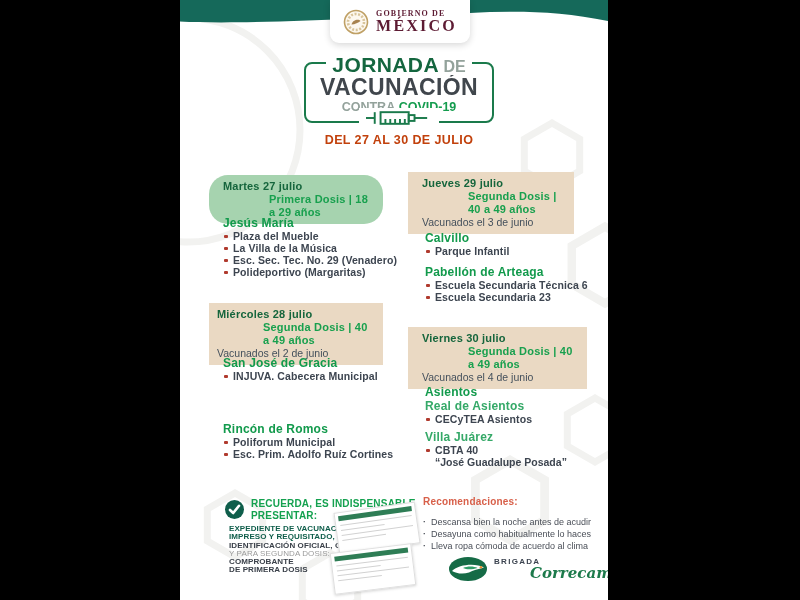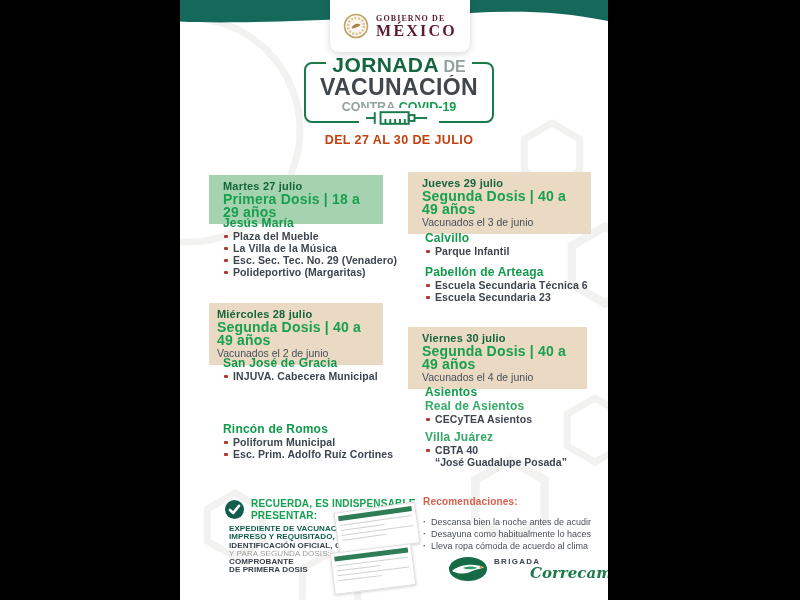--- a/index.html
+++ b/index.html
@@ -2,21 +2,21 @@
 <html><head>
 <meta charset="utf-8">
 <style>
   html,body{margin:0;padding:0;}
   body{width:800px;height:600px;background:#000;overflow:hidden;
        font-family:"Liberation Sans","DejaVu Sans",sans-serif;}
   .poster{position:absolute;left:180px;top:0;width:428px;height:600px;background:#fff;overflow:hidden;}
   .bgpat{position:absolute;left:0;top:0;z-index:0;}
   .band{position:absolute;left:0;top:0;z-index:2;}
   
-  .logo-card{position:absolute;left:150px;top:0;width:140px;height:52px;background:#fff;
+  .logo-card{position:absolute;left:150px;top:0;width:140px;height:43px;background:#fff;
              border-radius:0 0 9px 9px;box-shadow:0 2px 7px rgba(0,0,0,.16);
              display:flex;align-items:center;justify-content:center;gap:7px;z-index:5;}
   .gob-txt{display:flex;flex-direction:column;justify-content:center;}
   .gob1{font-family:"Liberation Serif","DejaVu Serif",serif;font-size:8px;font-weight:700;
         letter-spacing:1.1px;color:#5d1b33;line-height:9px;}
   .gob2{font-family:"Liberation Serif","DejaVu Serif",serif;font-size:16px;font-weight:700;
         letter-spacing:2.2px;color:#5d1b33;line-height:16px;}
   
   .title-box{position:absolute;left:124px;top:62px;width:186px;height:57px;
              border:2px solid #1a7a4b;border-radius:8px;z-index:3;}
@@ -29,24 +29,24 @@
   .tb-sub{text-align:center;font-size:12.5px;margin-top:1px;white-space:nowrap;}
   .sub-pre{color:#93a29b;font-weight:600;}
   .sub-covid{color:#149c4e;font-weight:800;}
   .tb-syr{position:absolute;bottom:-11px;left:0;right:0;text-align:center;}
   .tb-syr .in{background:#fff;padding:0 7px;display:inline-block;line-height:0;}
   .date-line{position:absolute;top:133px;left:8px;width:422px;text-align:center;z-index:3;
              font-size:12.5px;font-weight:700;color:#c2410c;letter-spacing:.4px;}
   .date-line b{font-weight:800;}
   
   .banner{position:absolute;box-sizing:border-box;padding:5px 14px;z-index:3;}
-  .banner.green{background:#a6d3af;}
+  .banner.green{background:#a6d3af;border-radius:19px;}
   .banner.tan{background:#ead9c3;}
   .b1{font-size:11px;font-weight:800;color:#15653c;line-height:13px;letter-spacing:.2px;}
-  .b2{font-size:14px;font-weight:800;color:#18a04e;line-height:13px;letter-spacing:.2px;}
+  .b2{font-size:11px;font-weight:800;color:#18a04e;line-height:13px;letter-spacing:.2px;margin-left:46px;}
   .b3{font-size:10.5px;font-weight:500;color:#44505c;line-height:13px;}
   .group{position:absolute;z-index:3;}
   .g-name{font-size:12px;font-weight:800;color:#129a4c;line-height:14px;letter-spacing:.2px;}
   .g-sub{font-size:12px;font-weight:800;color:#35a968;line-height:14px;letter-spacing:.2px;}
   .g-item{font-size:10.5px;font-weight:700;color:#3d4550;line-height:12px;position:relative;
           padding-left:10px;letter-spacing:.1px;}
   .g-item::before{content:"";position:absolute;left:1px;top:4.5px;width:3.5px;height:3.5px;
                   background:#b03a2e;border-radius:1px;}
   .g-note{font-size:10.5px;font-weight:700;color:#3d4550;line-height:12px;padding-left:10px;}
   
@@ -176,21 +176,21 @@
     <div class="g-item">INJUVA. Cabecera Municipal</div>
   </div>
 
 
   <div class="group" style="left:43px;top:422px;">
     <div class="g-name">Rincón de Romos</div>
     <div class="g-item">Poliforum Municipal</div>
     <div class="g-item">Esc. Prim. Adolfo Ruíz Cortines</div>
   </div>
 
-  <div class="banner tan" style="left:228px;top:172px;width:183px;">
+  <div class="banner tan" style="left:228px;top:172px;width:166px;">
     <div class="b1">Jueves 29 julio</div>
     <div class="b2">Segunda Dosis  |  40 a 49 años</div>
     <div class="b3">Vacunados el 3 de junio</div>
   </div>
 
   <div class="group" style="left:245px;top:231px;">
     <div class="g-name">Calvillo</div>
     <div class="g-item">Parque Infantil</div>
   </div>
 

